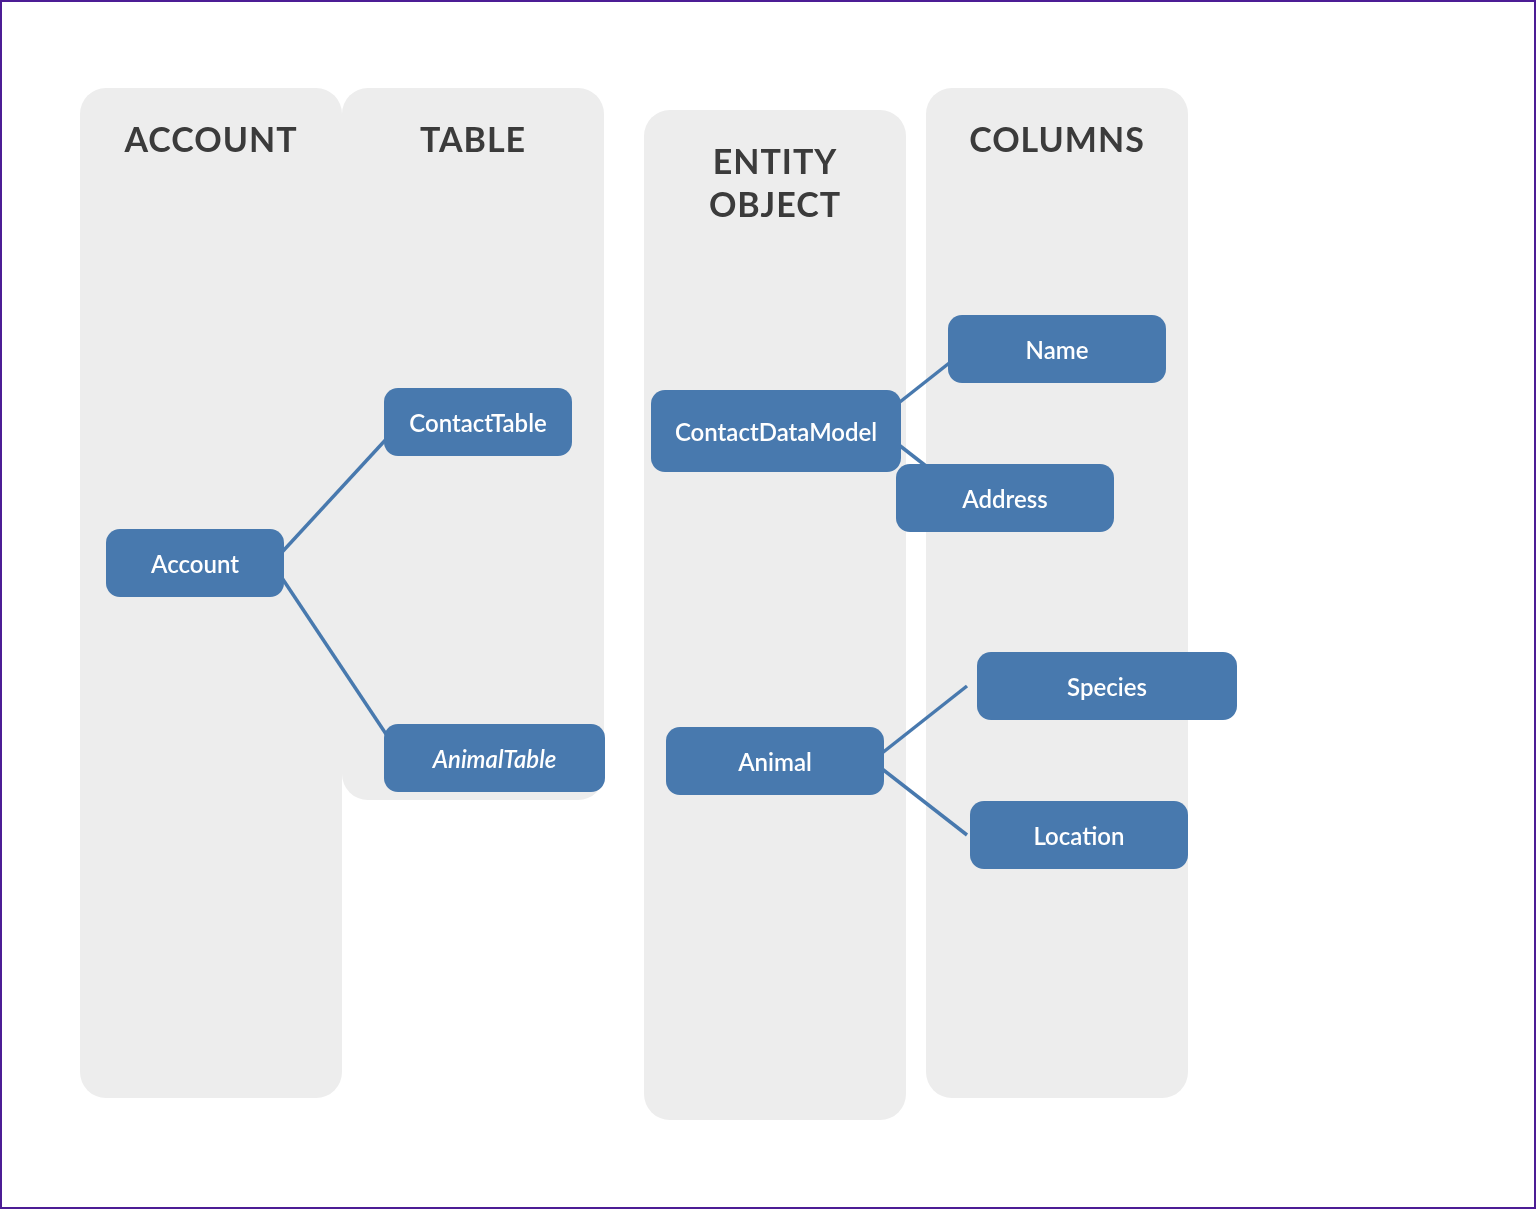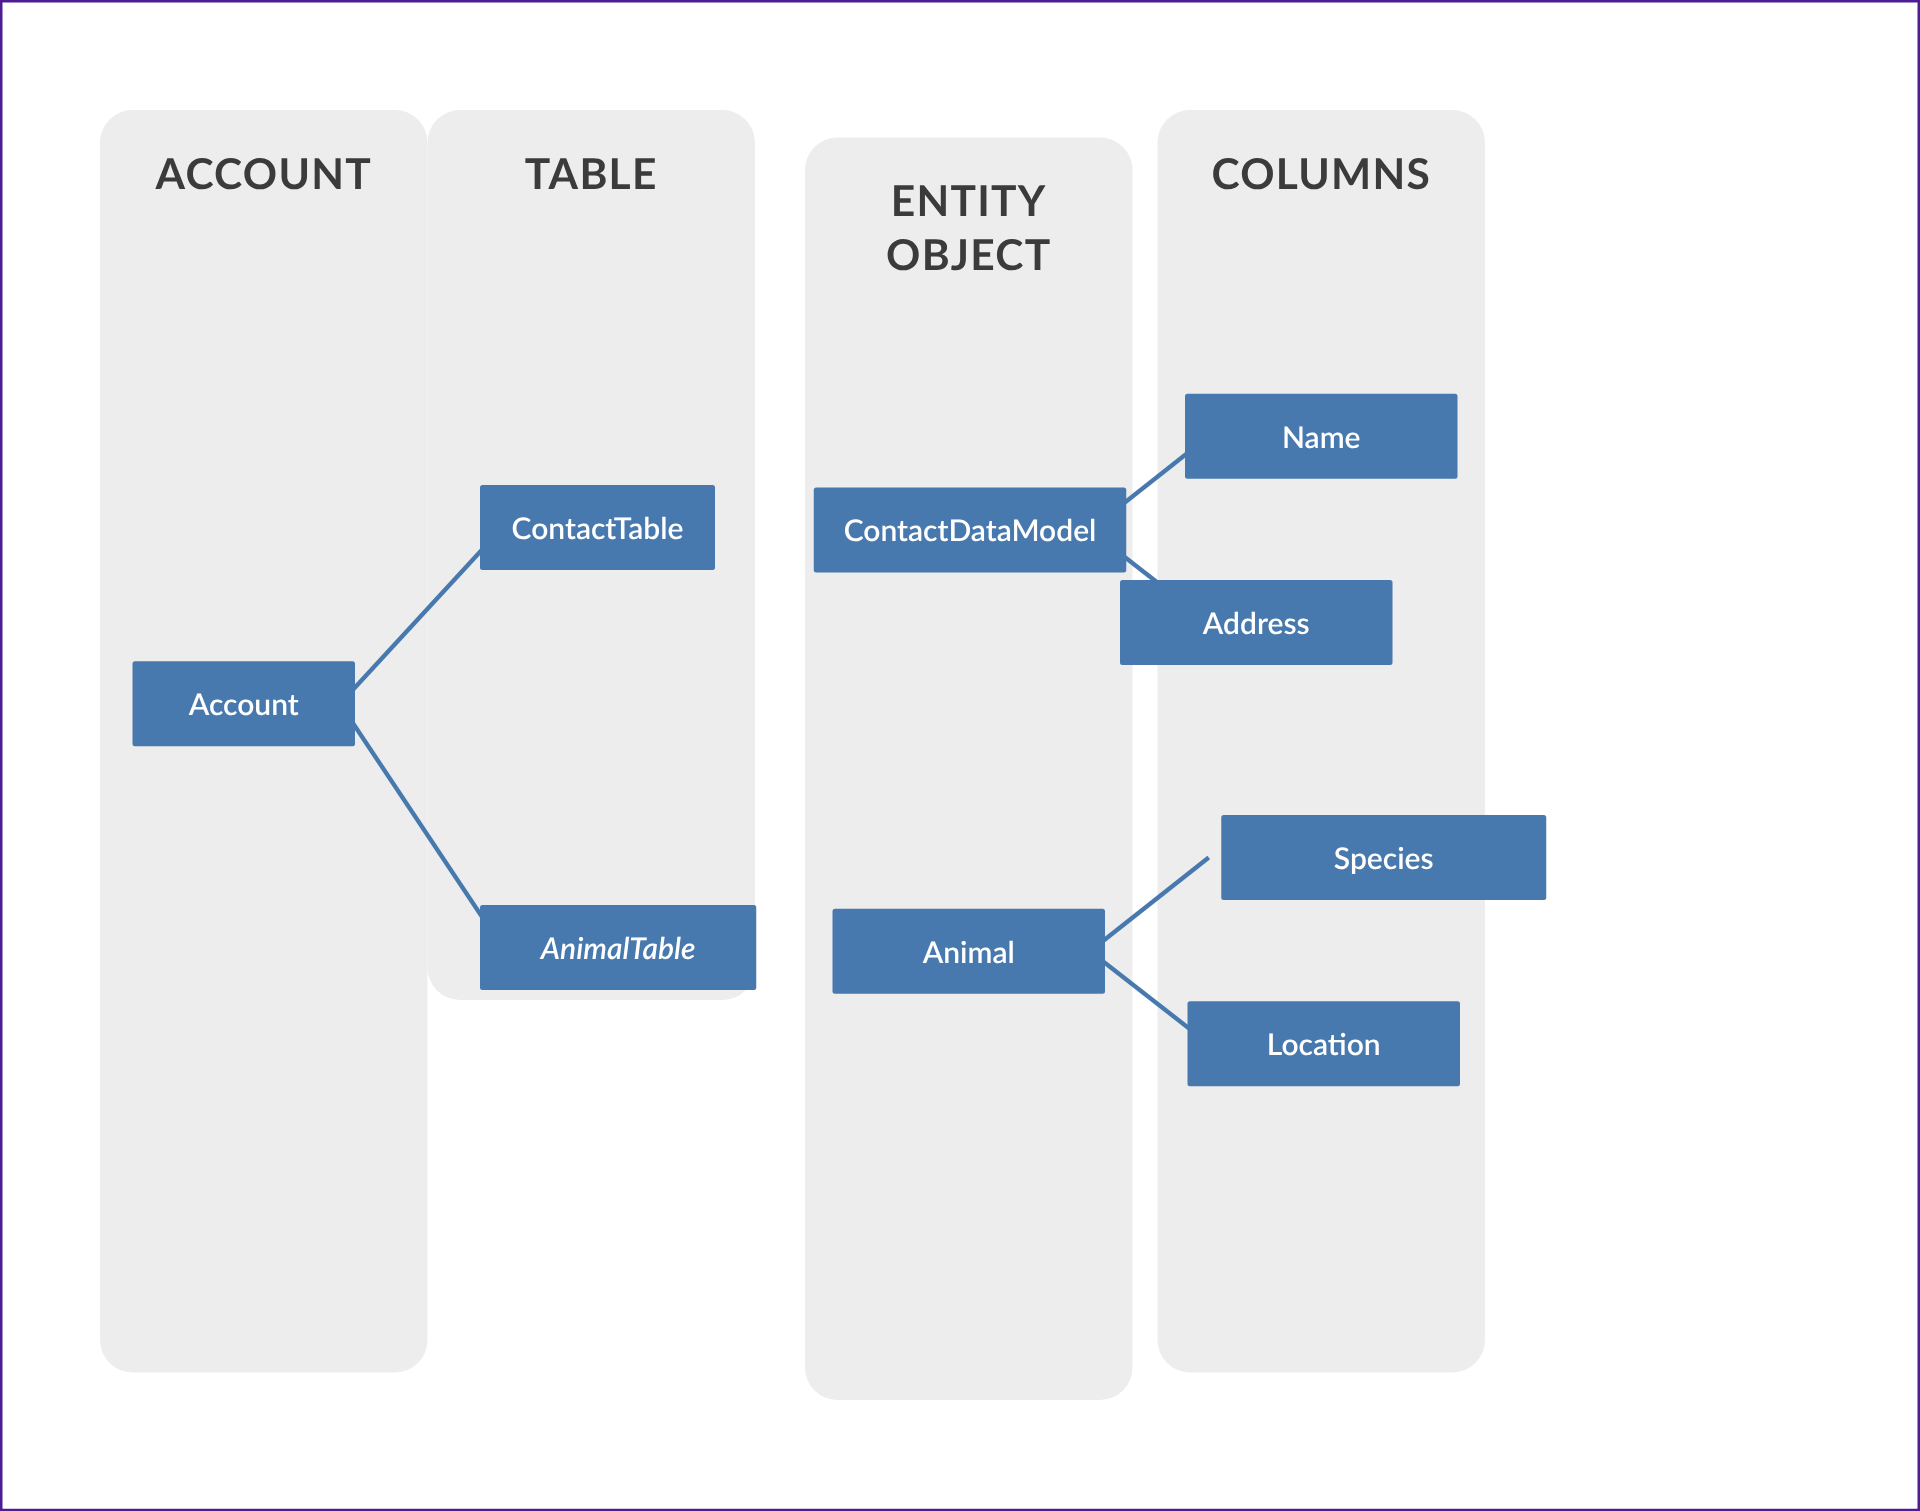--- a/index.html
+++ b/index.html
@@ -38,21 +38,21 @@
   .node {
     position: absolute;
     box-sizing: border-box;
     background: #4879AE;
     color: #ffffff;
     font-size: 24px;
     font-weight: 600;
     display: flex;
     align-items: center;
     justify-content: center;
-    border-radius: 2px;
+    border-radius: 14px;
     text-align: left;
     padding: 0 10px;
   }
   svg.connectors {
     position: absolute;
     left: 0;
     top: 0;
     width: 1536px;
     height: 1209px;
     pointer-events: none;
@@ -92,25 +92,25 @@
     <line x1="870" y1="759" x2="965" y2="684"></line>
     <line x1="870" y1="759" x2="965" y2="833"></line>
   </svg>
 
   <div class="node" style="left:104px; top:527px; width:178px; height:68px;">Account</div>
 
   <div class="node" style="left:382px; top:386px; width:188px; height:68px;">ContactTable</div>
 
   <div class="node" style="left:382px; top:722px; width:221px; height:68px;font-style:italic;">AnimalTable</div>
 
-  <div class="node" style="left:649px; top:388px; width:250px; height:68px;">ContactDataModel</div>
+  <div class="node" style="left:649px; top:388px; width:250px; height:82px;">ContactDataModel</div>
 
   <div class="node" style="left:664px; top:725px; width:218px; height:68px;">Animal</div>
 
   <div class="node" style="left:946px; top:313px; width:218px; height:68px;">Name</div>
 
   <div class="node" style="left:894px; top:462px; width:218px; height:68px;">Address</div>
 
   <div class="node" style="left:975px; top:650px; width:260px; height:68px;">Species</div>
 
-  <div class="node" style="left:948px; top:799px; width:218px; height:68px;">Location</div>
+  <div class="node" style="left:968px; top:799px; width:218px; height:68px;">Location</div>
 
 </div>
 
 </body></html>

